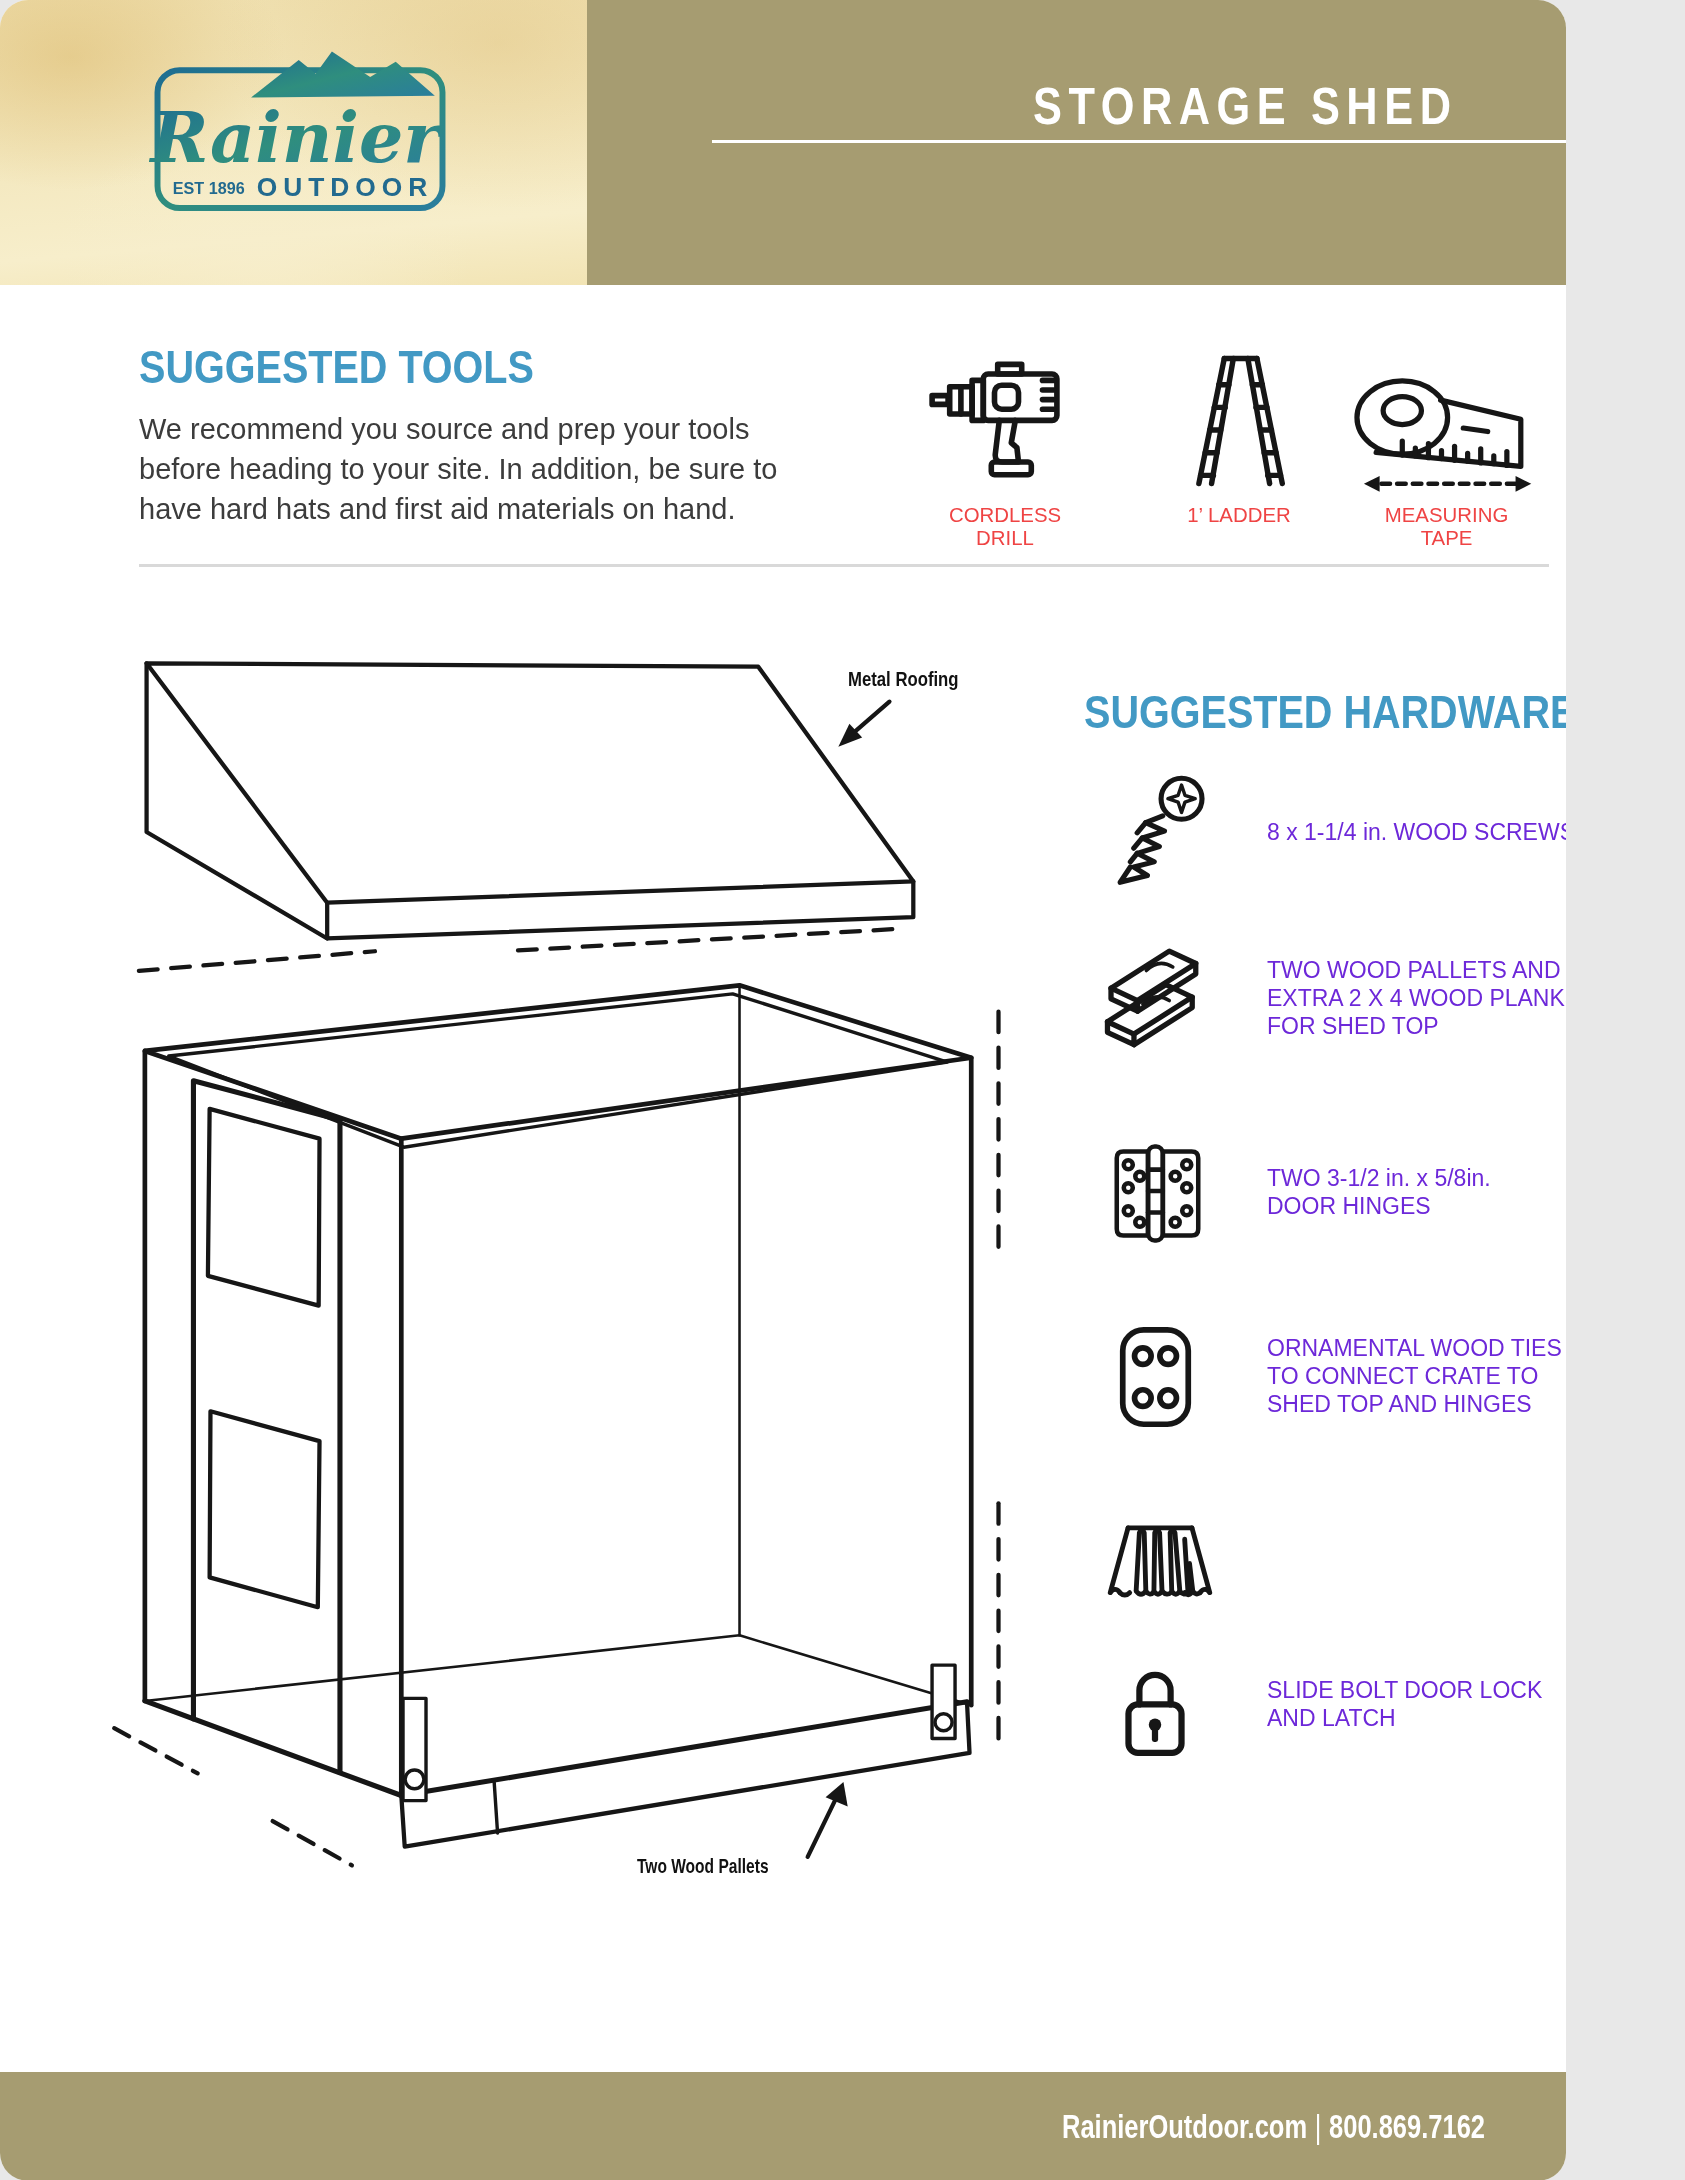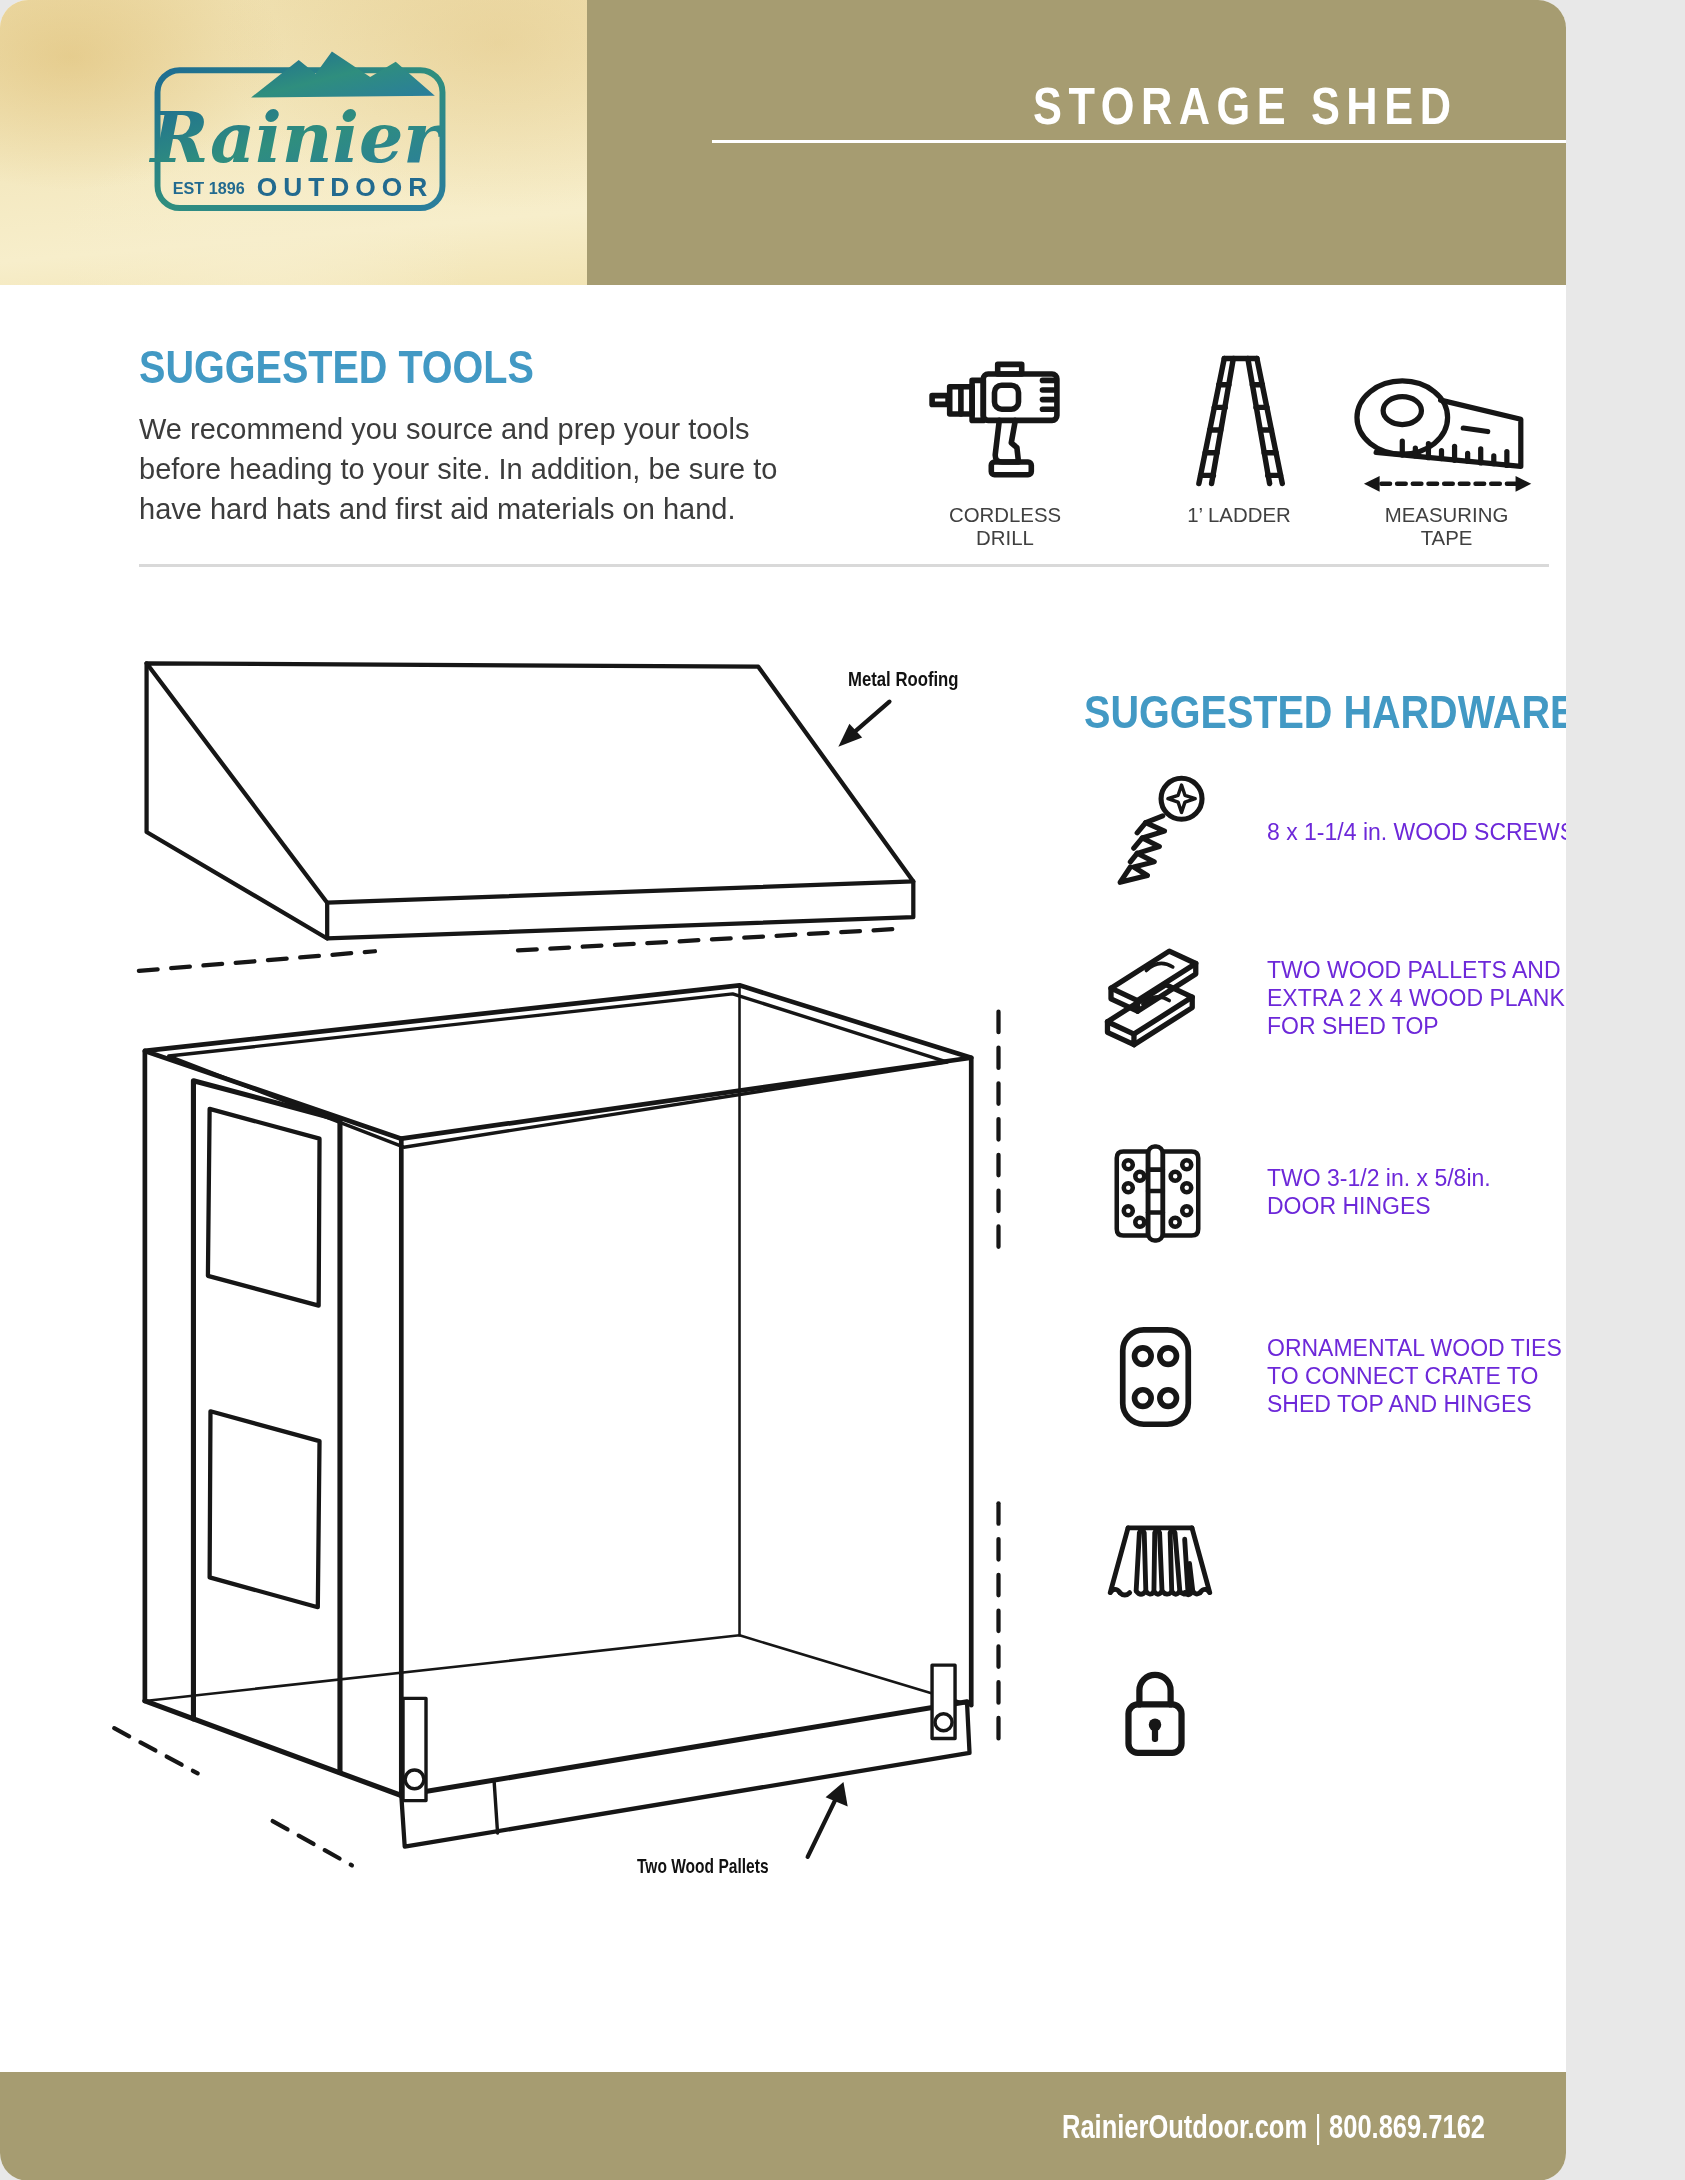--- a/index.html
+++ b/index.html
@@ -16,21 +16,21 @@
       linear-gradient(175deg,#efdfae 0%,#f3e7bd 45%,#f7eecb 78%,#f2e4b4 100%);}
   #hdr-olive{left:587px;top:0;width:1099px;height:285px;background:#a69c71;}
   #hdr-title{right:108px;top:77px;font-size:51px;letter-spacing:7.7px;color:#ffffff;
              transform:scaleX(.85);transform-origin:right center;}
   #hdr-line{left:712px;top:140px;width:865px;height:3.4px;background:#ffffff;}
   #hdr-sub{right:111px;top:175px;font-size:29px;color:#f6f3e9;white-space:nowrap;}
   
   .bluehead{font-size:46px;color:#4299c4;transform-origin:left center;transform:scaleX(.86);}
   #intro{left:139px;top:409px;width:784px;font-size:29px;line-height:40px;color:#3c3c3c;white-space:pre-line;}
   #divider{left:139px;top:564px;width:1410px;height:2.6px;background:#d9d9d9;}
-  .toollabel{font-size:20.4px;color:#404040;text-align:center;}
+  .toollabel{font-size:20.4px;color:#ef4444;text-align:center;}
   .hwtext{left:1267px;width:400px;font-size:23px;line-height:28px;color:#6d28d9;white-space:pre-line;}
   .dlabel{color:#111111;}
   
   #footer{left:0;top:2072px;width:1686px;height:109px;background:#a69c71;}
   #ftext{right:81px;top:2072px;height:109px;line-height:109px;font-size:34px;color:#ffffff;
          transform:scaleX(.75);transform-origin:right center;}
   #ftext .sep{font-weight:400;padding:0 10.2px;}
   svg{display:block;}
 </style>
 </head>
@@ -206,20 +206,22 @@
 
   <div class="abs hwtext" style="top:818px">8 x 1-1/4 in. WOOD SCREWS</div>
   <div class="abs hwtext" style="top:956px">TWO WOOD PALLETS AND
 EXTRA 2 X 4 WOOD PLANKS
 FOR SHED TOP</div>
   <div class="abs hwtext" style="top:1164px">TWO 3-1/2 in. x 5/8in.
 DOOR HINGES</div>
   <div class="abs hwtext" style="top:1334px">ORNAMENTAL WOOD TIES
 TO CONNECT CRATE TO
 SHED TOP AND HINGES</div>
+  <div class="abs hwtext" style="top:1676px">SLIDE BOLT DOOR LOCK
+AND LATCH</div>
 
   <svg class="abs" style="left:0;top:596px" width="1065" height="1329" viewBox="0 700 1250 1560">
     <g fill="none" stroke="#161616" stroke-linecap="round" stroke-linejoin="round">
 
       <path d="M172,779 L890,783 L1072,1035 L384,1060 Z" stroke-width="5"></path>
       <path d="M384,1060 L384,1102 L1072,1077 L1072,1035" stroke-width="5"></path>
       <path d="M172,779 L172,977 L384,1102" stroke-width="5"></path>
 
       <path d="M163,1140 L440,1117" stroke-width="5" stroke-dasharray="22 16"></path>
       <path d="M608,1116 L1050,1091" stroke-width="5" stroke-dasharray="22 16"></path>

